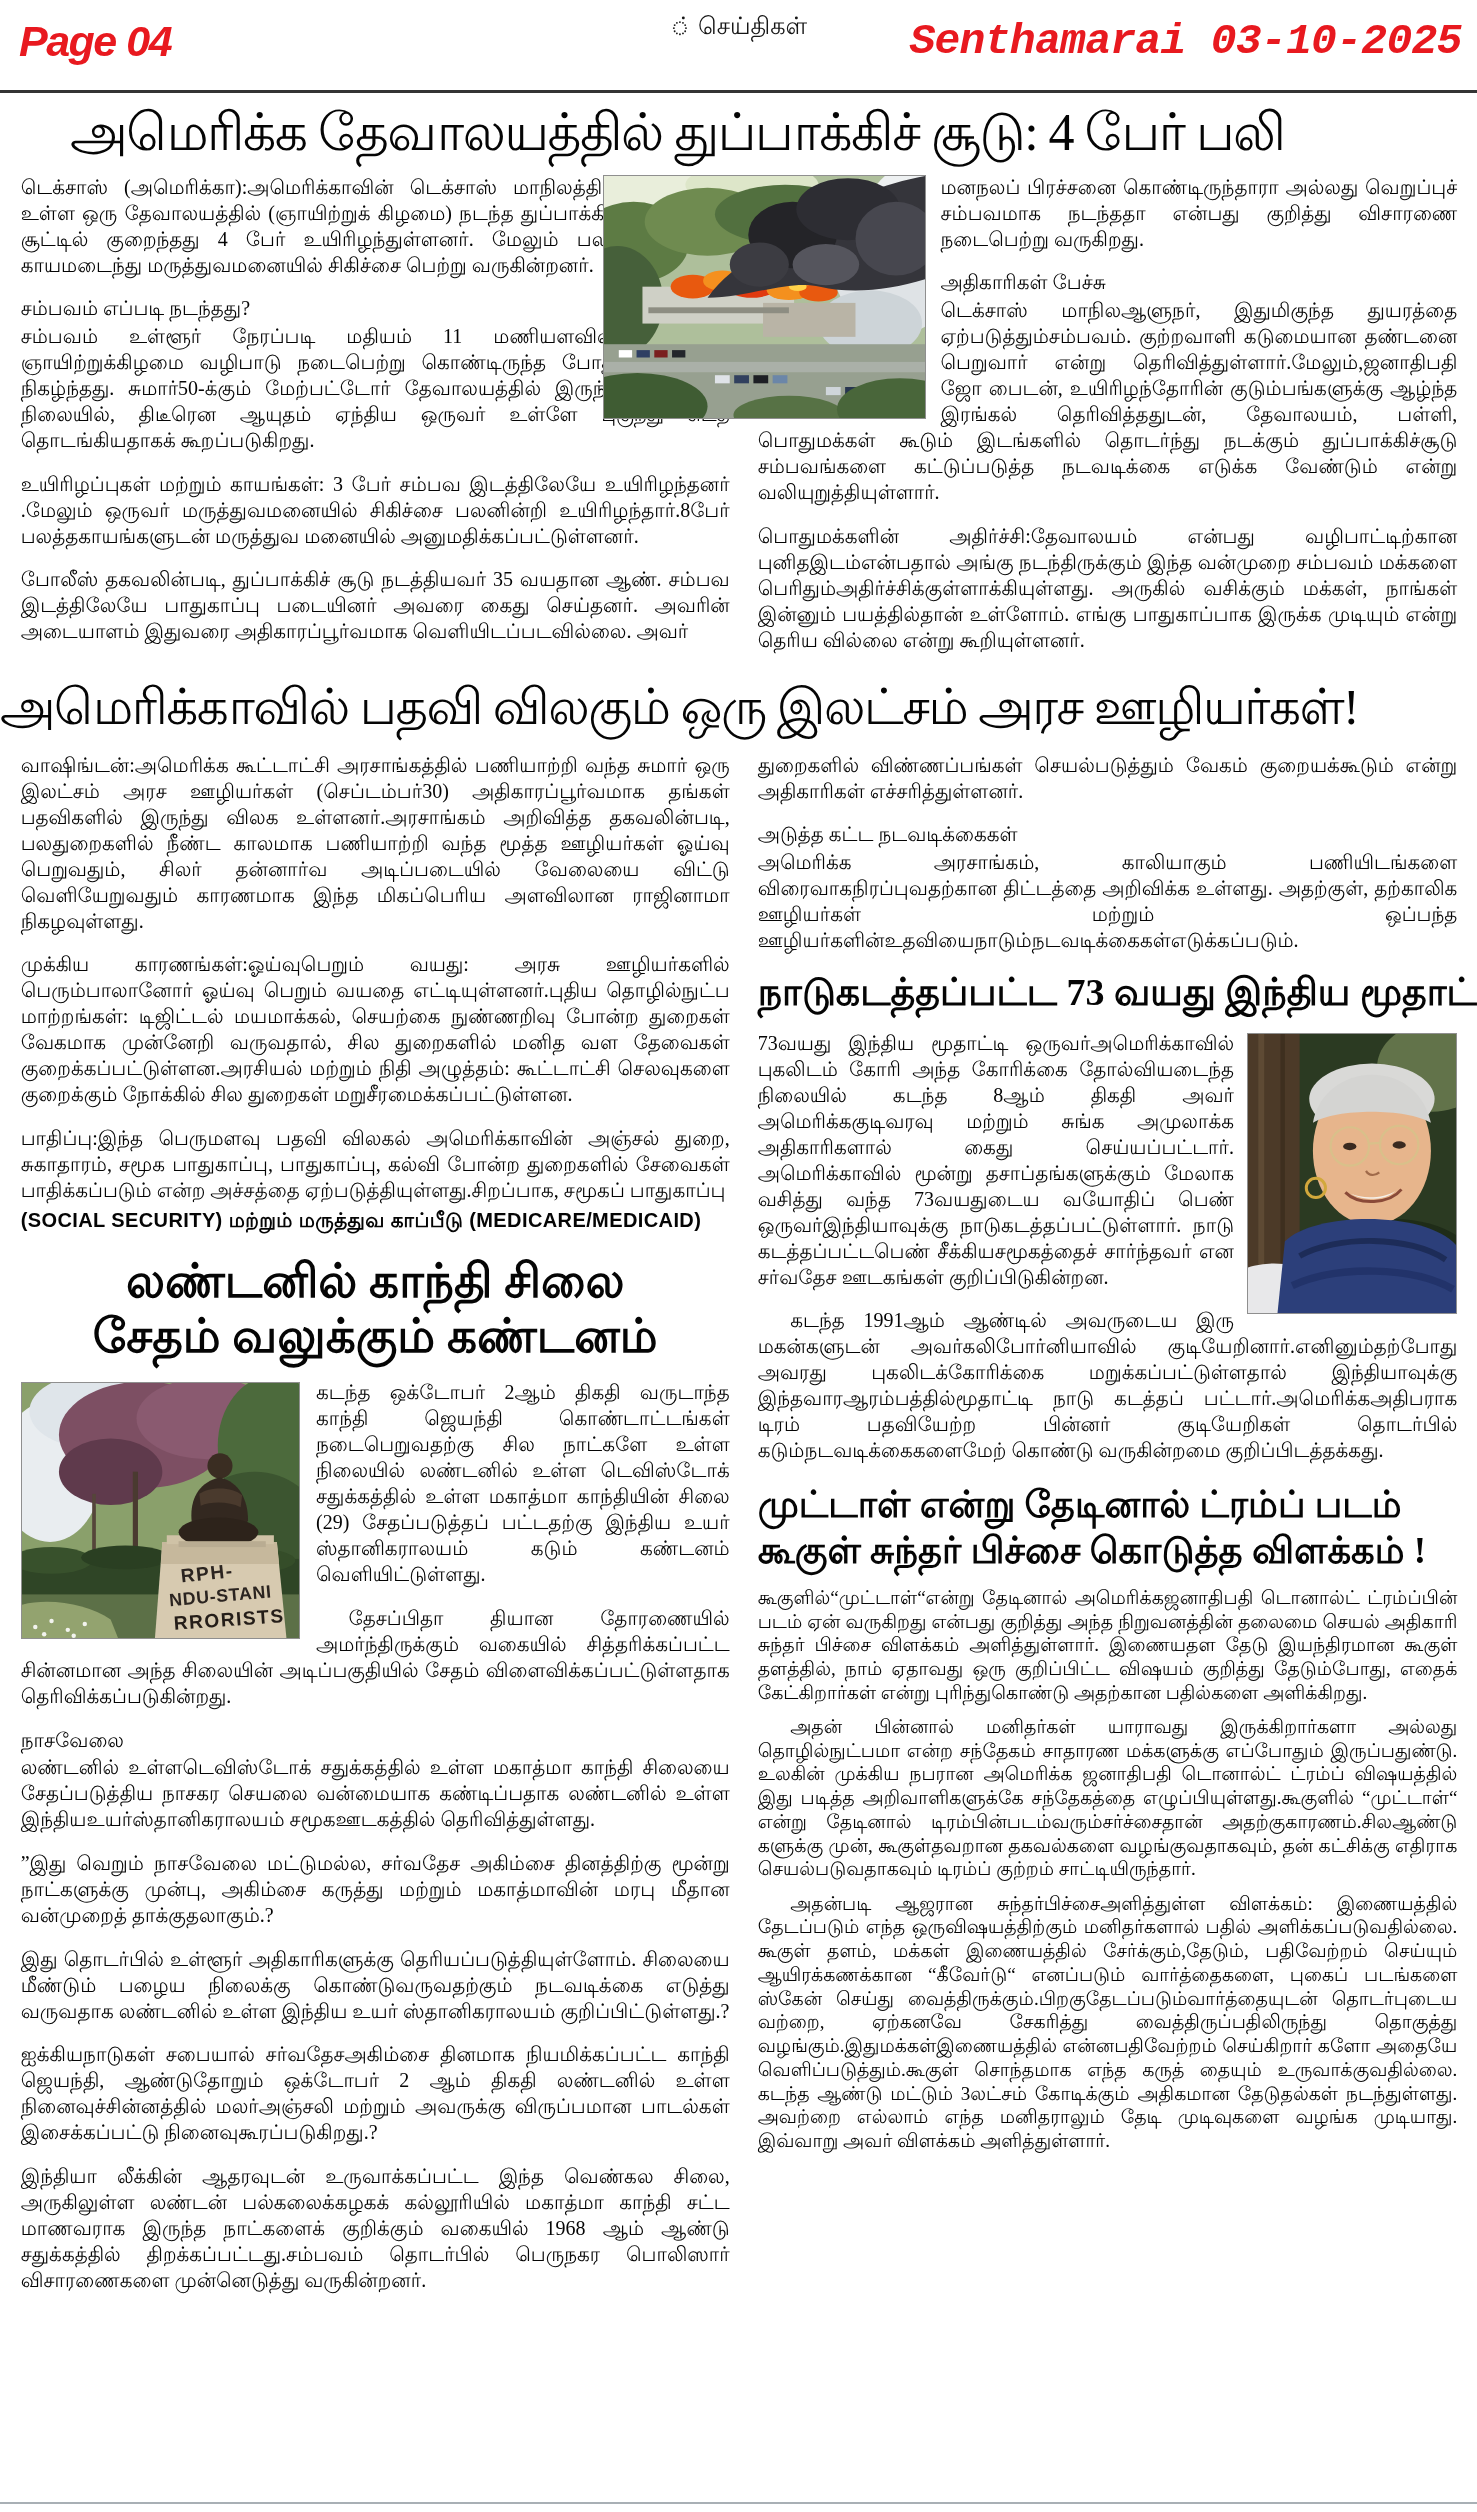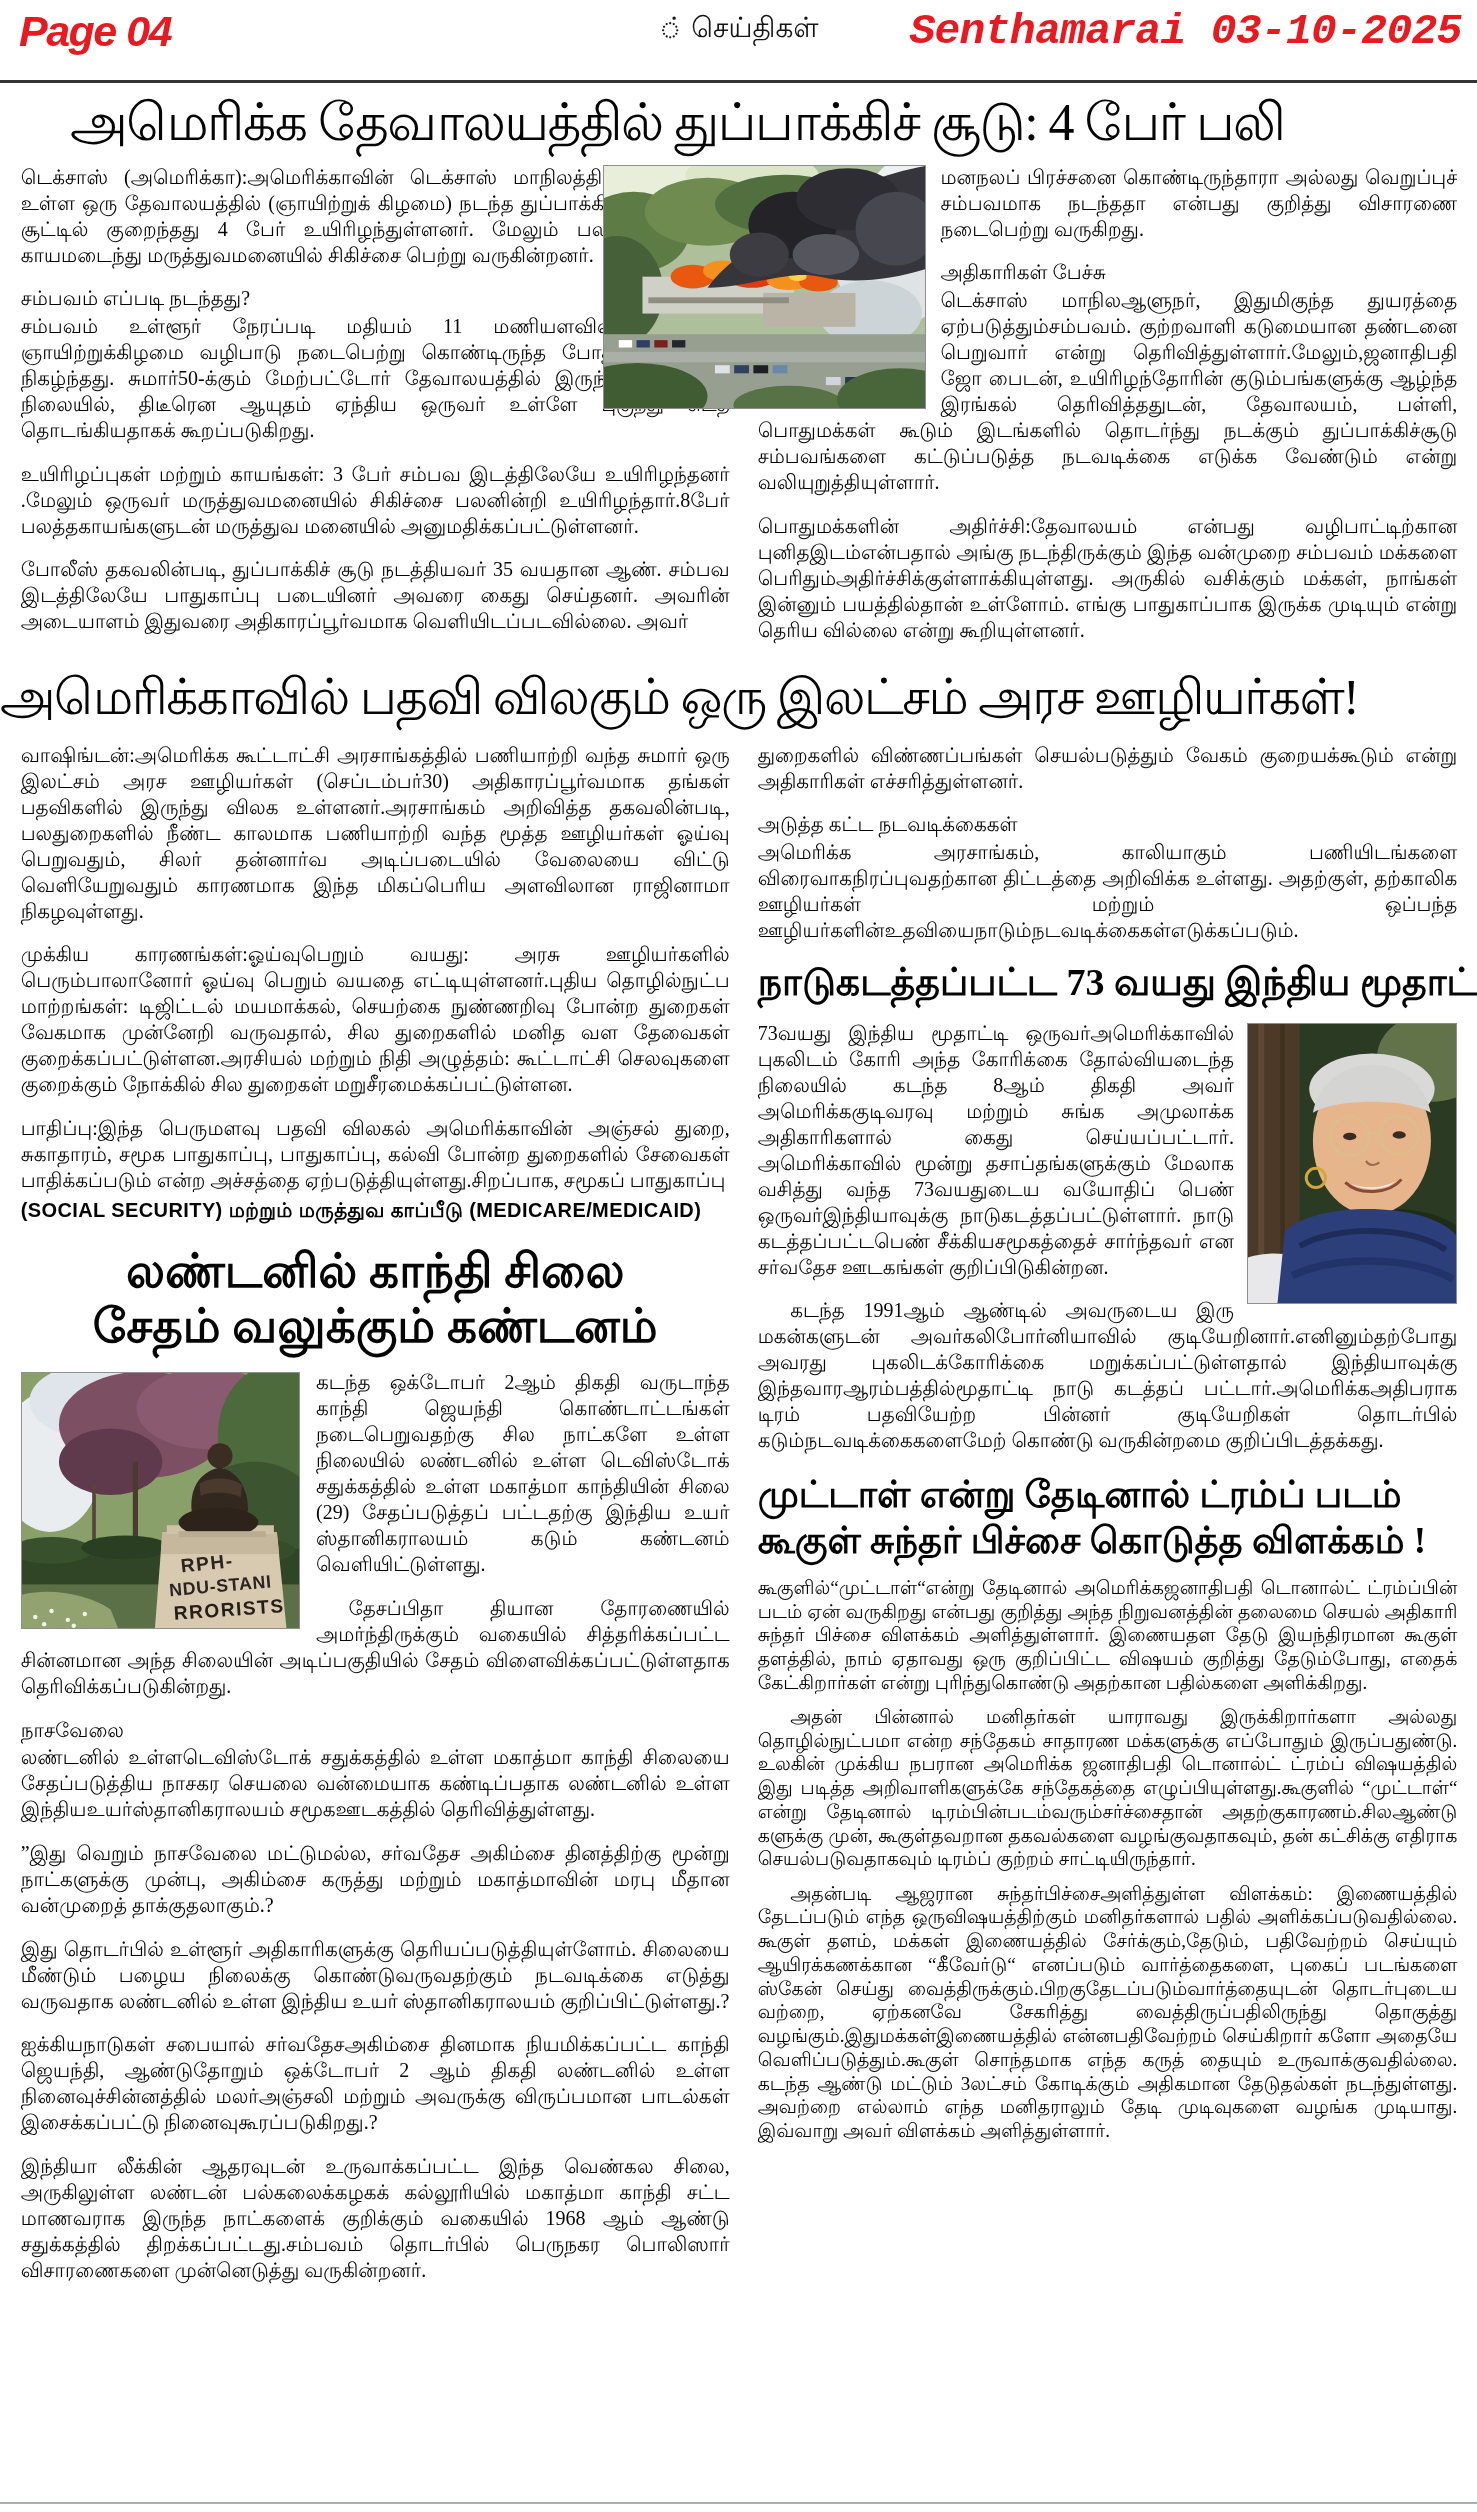--- a/index.html
+++ b/index.html
@@ -5,24 +5,24 @@
   :root{
     --red:#e8191f;
     --ink:#050505;
   }
   html,body{margin:0;padding:0;background:#fff;}
   #page{
     position:relative;width:1478px;height:2512px;background:#fff;overflow:hidden;
     font-family:"Liberation Serif","DejaVu Serif",serif;color:var(--ink);
   }
   
-  .masthead{position:relative;height:80px;}
+  .masthead{position:relative;height:80px;margin-top:10px;}
   .mast-left{position:absolute;left:19px;top:7.4px;font-family:"Liberation Sans",sans-serif;
     font-style:italic;font-weight:700;font-size:43px;color:var(--red);letter-spacing:-1.5px;}
-  .mast-center{position:absolute;left:50%;transform:translateX(-50%);top:12px;font-size:28px;color:#151515;white-space:nowrap;}
+  .mast-center{position:absolute;left:50%;transform:translateX(-50%);top:3px;font-size:24px;color:#151515;white-space:nowrap;}
   .mast-right{position:absolute;right:16.3px;top:7.4px;font-family:Liberation Mono, monospace;
     font-style:italic;font-weight:700;font-size:43px;color:var(--red);letter-spacing:-0.7px;}
   .top-rule{height:3px;background:#343434;}
   
   .h1{font-size:52px;font-weight:400;letter-spacing:-1.5px;white-space:nowrap;padding:10.3px 0 4.4px 70px;}
   .h2{font-size:50px;font-weight:400;letter-spacing:-1.5px;text-align:left;margin:7.4px 0 8.9px;white-space:nowrap;}
   .h-gandhi{font-size:47px;font-weight:700;text-align:center;line-height:1.16;margin:20.7px 0 16.3px;}
   .h3{font-size:38px;font-weight:700;text-align:center;margin:7.4px 0 10.3px;white-space:nowrap;}
   .h4{font-size:37px;font-weight:700;line-height:1.24;margin:19px 0 11.8px;}
   

